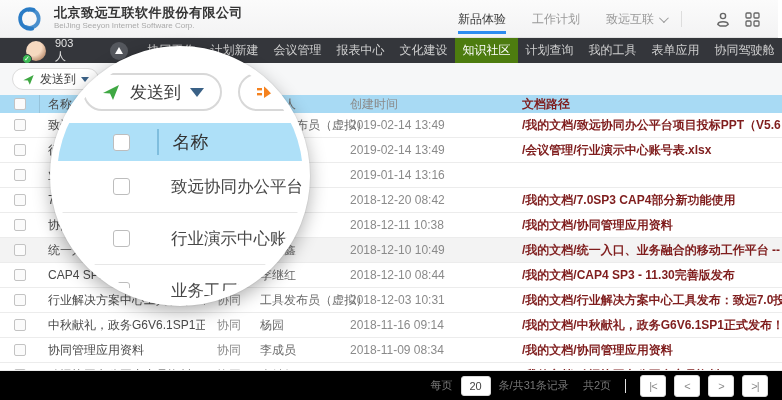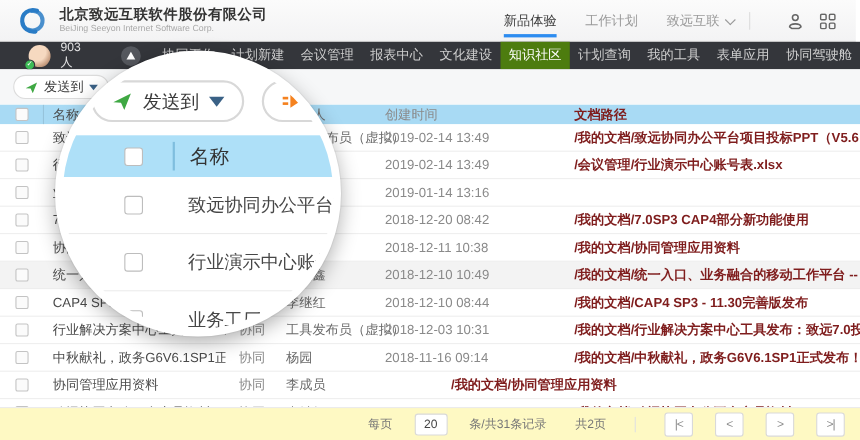--- a/index.html
+++ b/index.html
@@ -59,23 +59,23 @@
   .c-cb   { width:40px; flex:0 0 auto; display:flex; justify-content:center; align-items:center; }
   .thead .c-cb { border-right:1px solid rgba(0,0,0,.10); height:100%; }
   .c-name { width:165px; flex:0 0 auto; padding-left:8px; color:#4a4a4a; white-space:nowrap; overflow:hidden; }
   .c-type { width:55px; flex:0 0 auto; padding-left:12px; color:#8a8a8a; }
   .c-crea { width:90px; flex:0 0 auto; color:#6b6b6b; white-space:nowrap; }
   .c-time { width:112px; flex:0 0 auto; color:#8a8a8a; white-space:nowrap; }
   .c-path { flex:1; padding-left:60px; color:#7f1d1d; white-space:nowrap; overflow:hidden;font-weight:bold; }
   .cb { width:12px; height:12px; border:1px solid #c3c3c3; border-radius:2px; background:#fbfbfb; }
 
   
-  .footer { position:absolute; left:0; top:370px; width:782px; height:30px; background:#fef9c3;
+  .footer { position:absolute; left:0; top:370px; width:782px; height:30px; background:#000000;
             border-top:1px solid #ebebeb; display:flex; align-items:center; justify-content:flex-end;
-            padding-right:14px; gap:20px; font-size:11px; color:#777; }
+            padding-right:14px; gap:8px; font-size:11px; color:#777; }
   .pginput { width:30px; height:20px; border:1px solid #d9d9d9; border-radius:3px; text-align:center;
              font-size:11px; color:#444; background:#fff; }
   .pgdiv { width:1px; height:14px; background:#e0e0e0; margin:0 6px; }
   .pgbtn { min-width:26px; height:22px; border:1px solid #d9d9d9; border-radius:3px; background:#fff;
            color:#8b8b8b; font-size:11px; display:flex; align-items:center; justify-content:center;
            cursor:pointer; letter-spacing:-1px; }
 
   
   .mag { position:absolute; left:50px; top:46px; width:260px; height:260px; border-radius:50%;
          background:#fff; border:7px solid #fff; overflow:hidden;
@@ -302,20 +302,21 @@
       <div class="c-time">2018-11-16 09:14</div>
       <div class="c-path">/我的文档/中秋献礼，政务G6V6.1SP1正式发布！</div>
     </div>
     <div class="trow">
       <div class="c-cb">
           <span class="cb"></span>
         </div>
       <div class="c-name">协同管理应用资料</div>
       <div class="c-type">协同</div>
       <div class="c-crea">李成员</div>
+      <div class="c-time">2018-11-09 08:34</div>
       <div class="c-path">/我的文档/协同管理应用资料</div>
     </div>
     <div class="trow">
       <div class="c-cb">
           <span class="cb"></span>
         </div>
       <div class="c-name">致远协同办公平台产品资料</div>
       <div class="c-type">协同</div>
       <div class="c-crea">李继红</div>
       <div class="c-time">2018-10-08 09:33</div>

